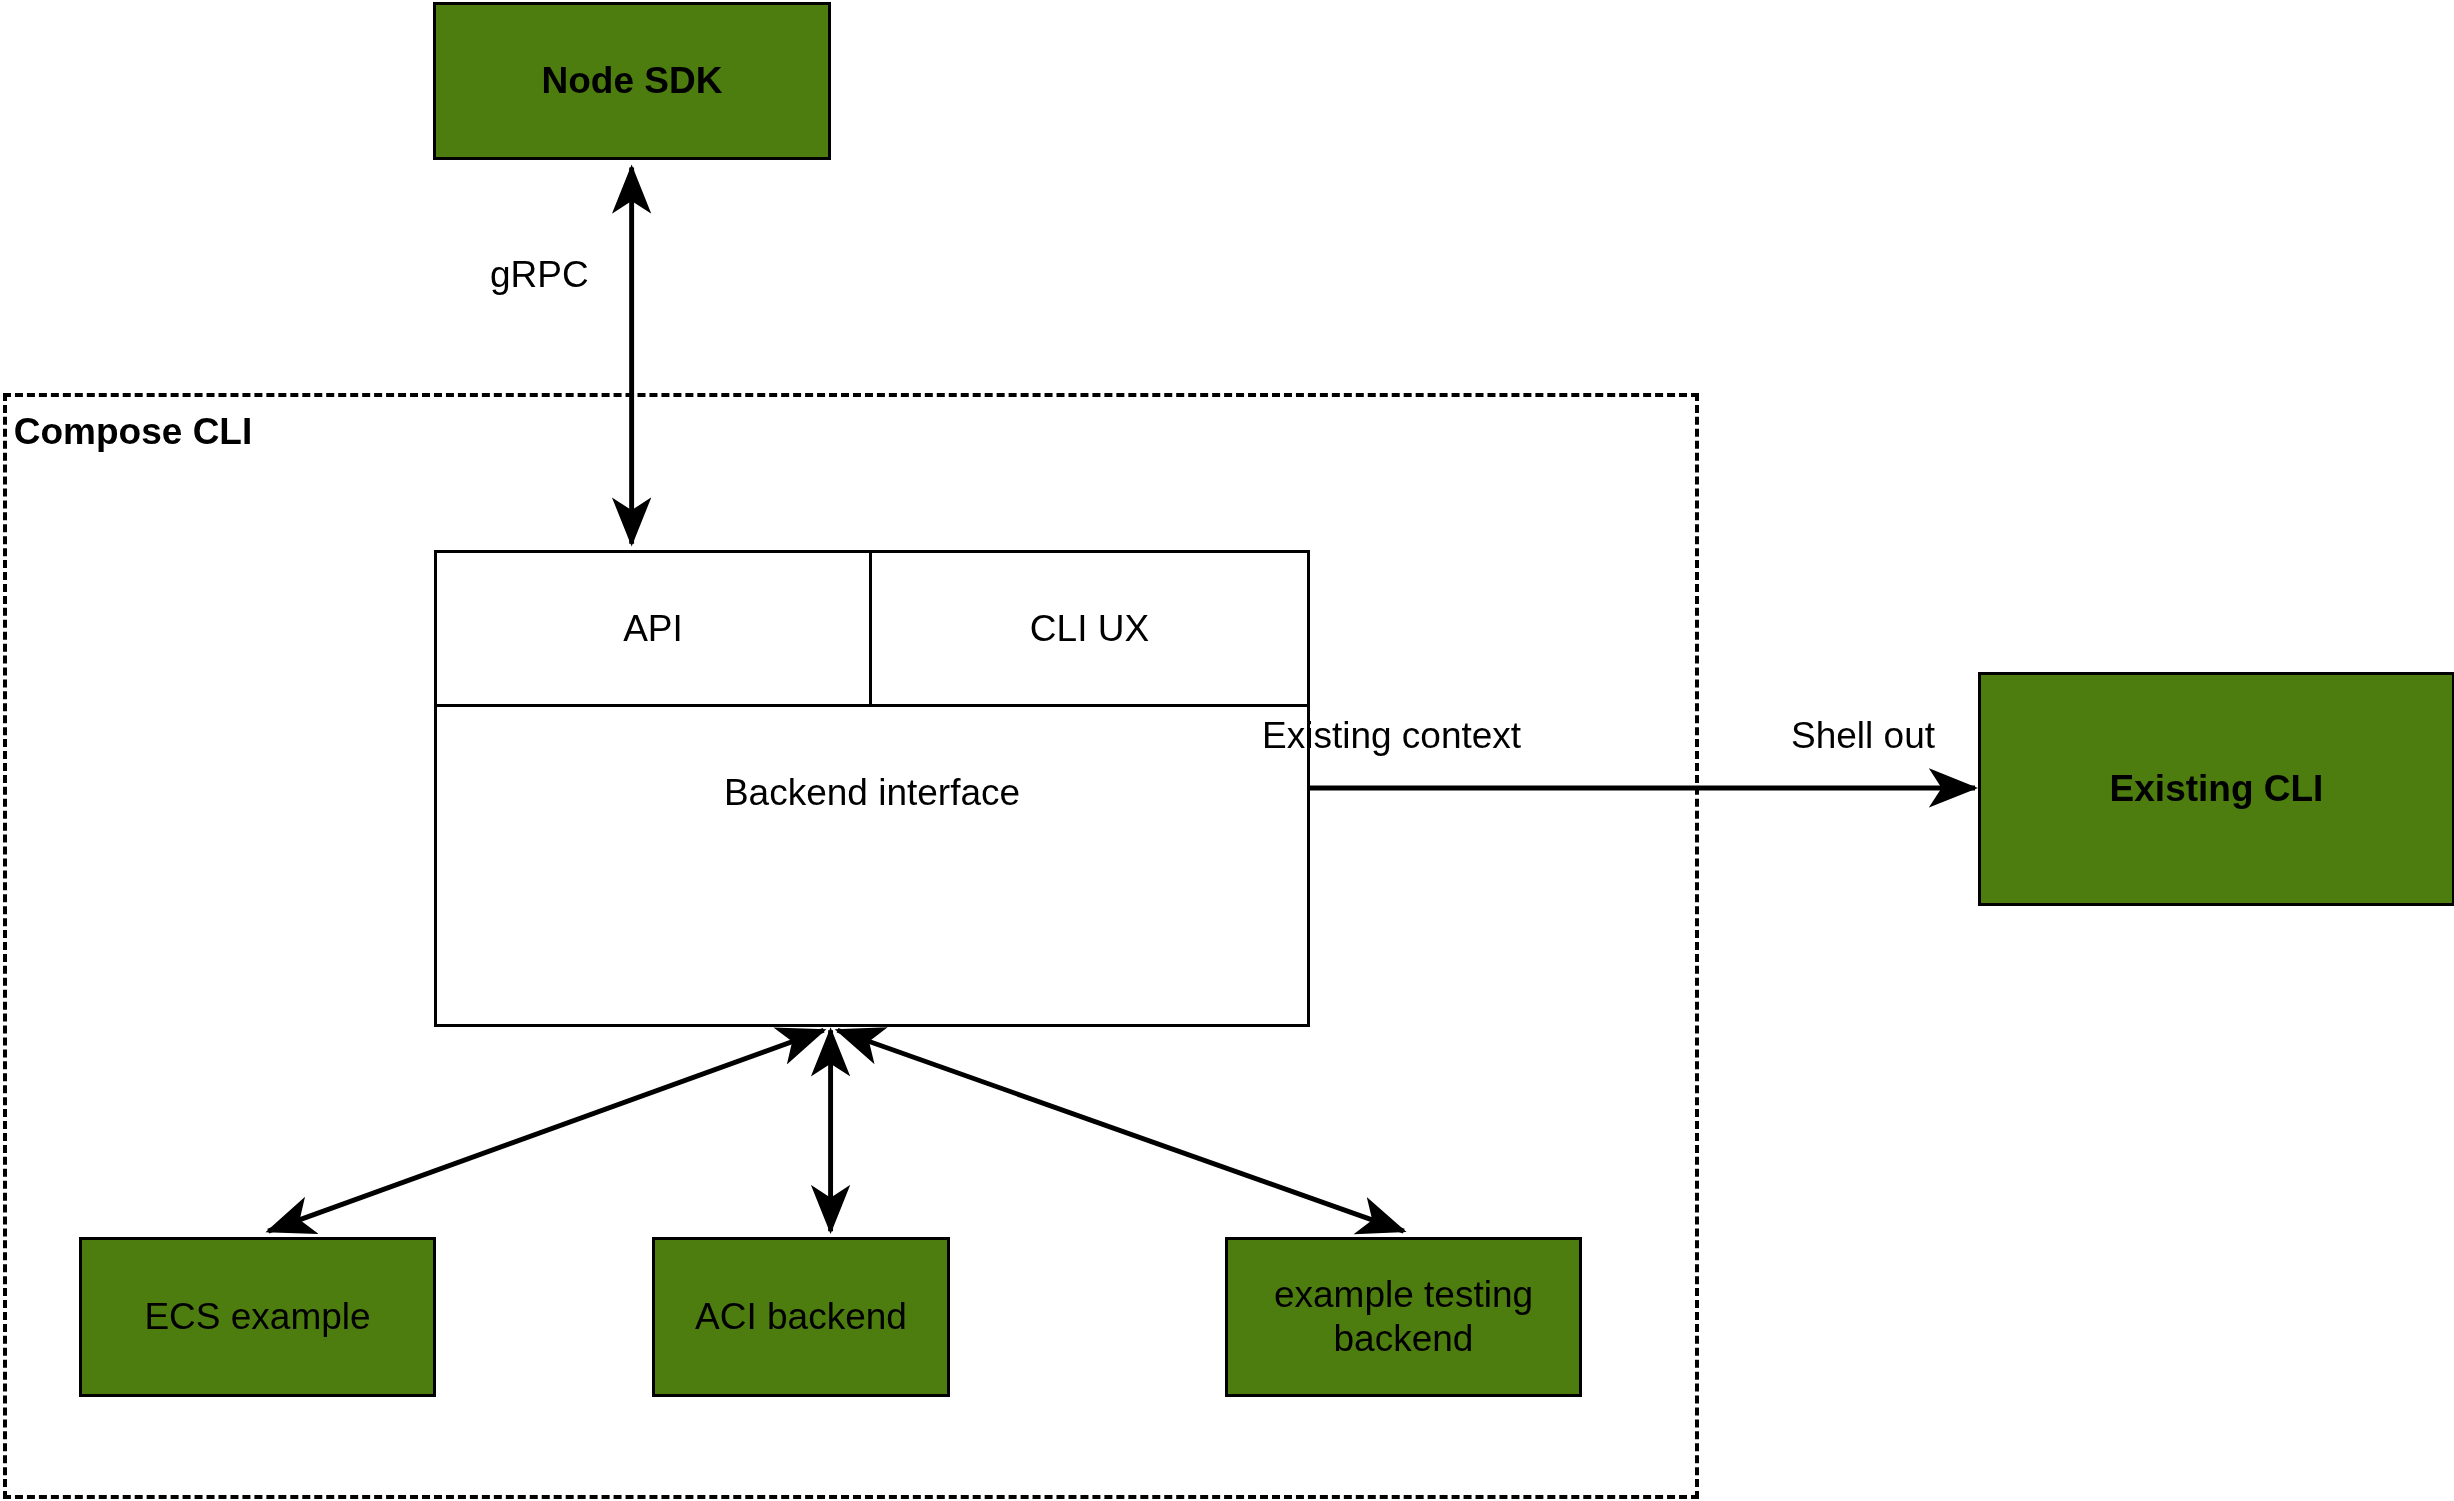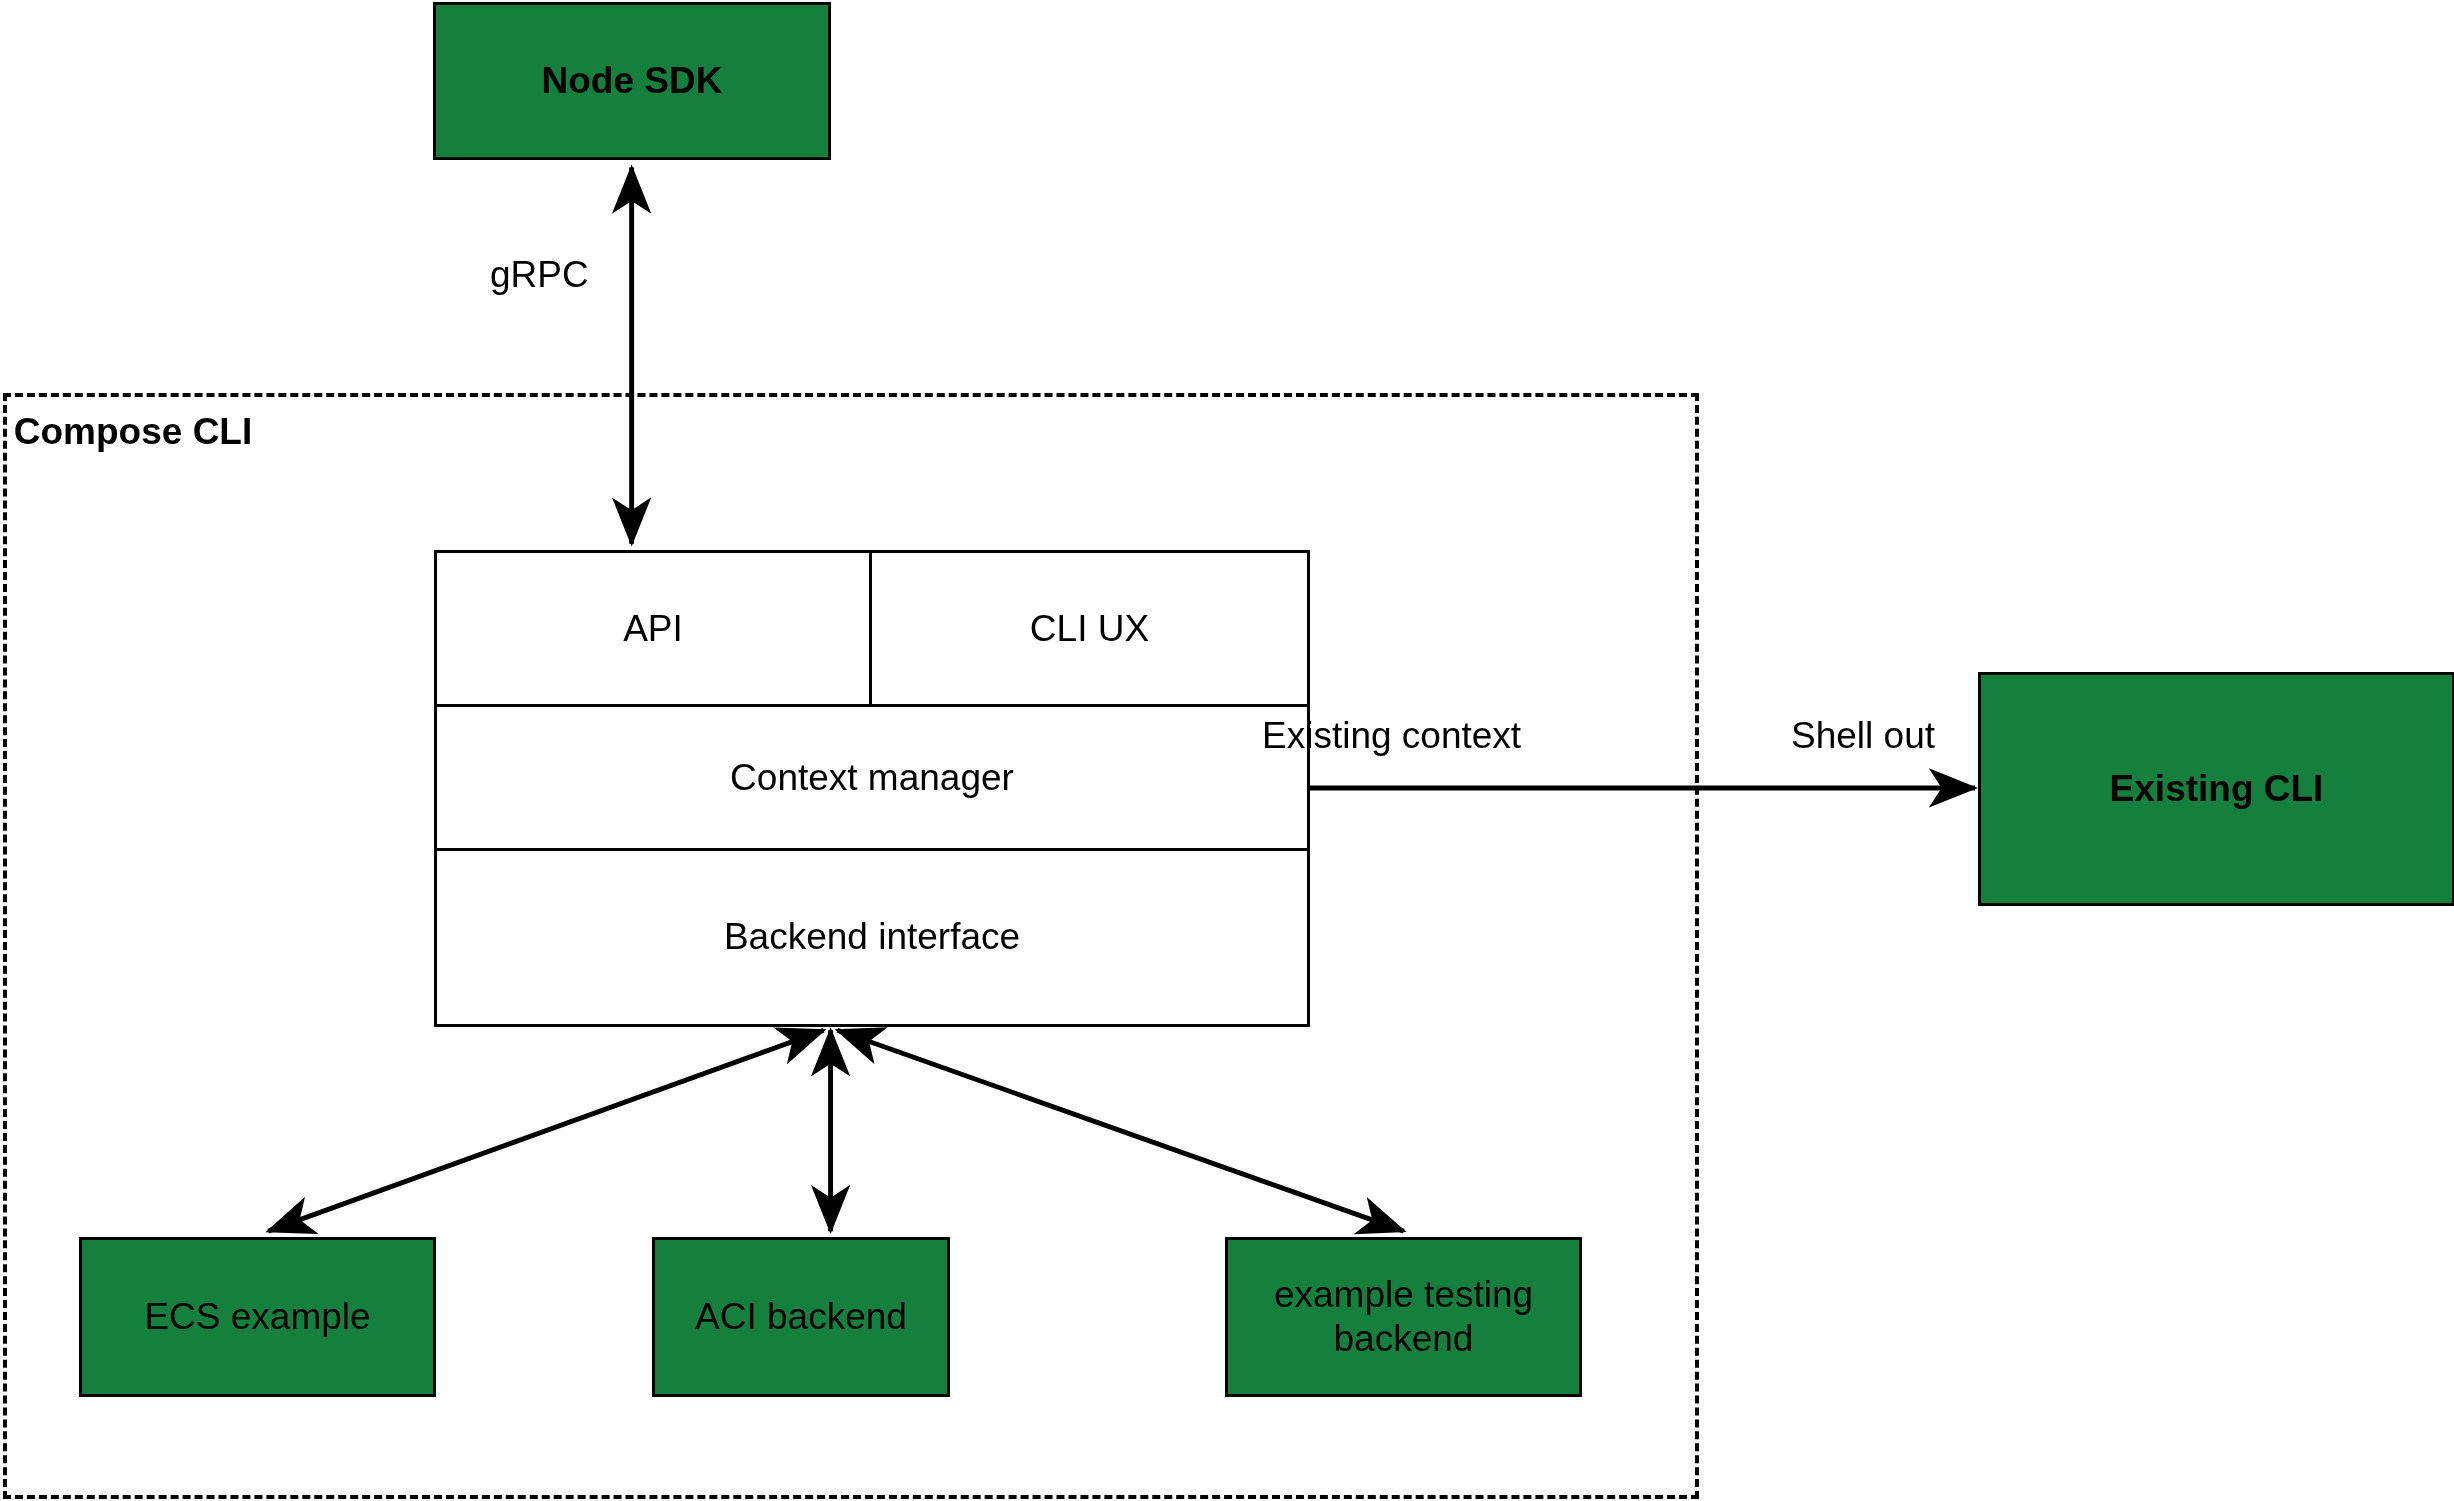--- a/index.html
+++ b/index.html
@@ -19,21 +19,21 @@
     position: absolute;
     top: 0;
     left: 0;
     width: 2455px;
     height: 1501px;
   }
   .box {
     position: absolute;
     box-sizing: border-box;
     border: 3.9px solid #000000;
-    background: #15803d;
+    background: #4d7c0f;
     display: flex;
     align-items: center;
     justify-content: center;
     text-align: center;
     color: #000000;
   }
   .box-label {
     font-size: 37px;
     line-height: 1.18;
     white-space: pre-line;
@@ -139,25 +139,20 @@
 
   <div id="stack">
     <div class="stack-row top">
       <div class="stack-cell half first">
         <span>API</span>
       </div>
       <div class="stack-cell half">
         <span>CLI UX</span>
       </div>
     </div>
-    <div class="stack-row mid">
-      <div class="stack-cell full">
-        <span>Context manager</span>
-      </div>
-    </div>
     <div class="stack-row bot">
       <div class="stack-cell full">
         <span>Backend interface</span>
       </div>
     </div>
   </div>
 
   <div class="edge-label" style="left:1262px; top:715px;">Existing context</div>
 
   <div class="edge-label" style="left:1749px; top:715px;margin-left:42px;">Shell out</div>

